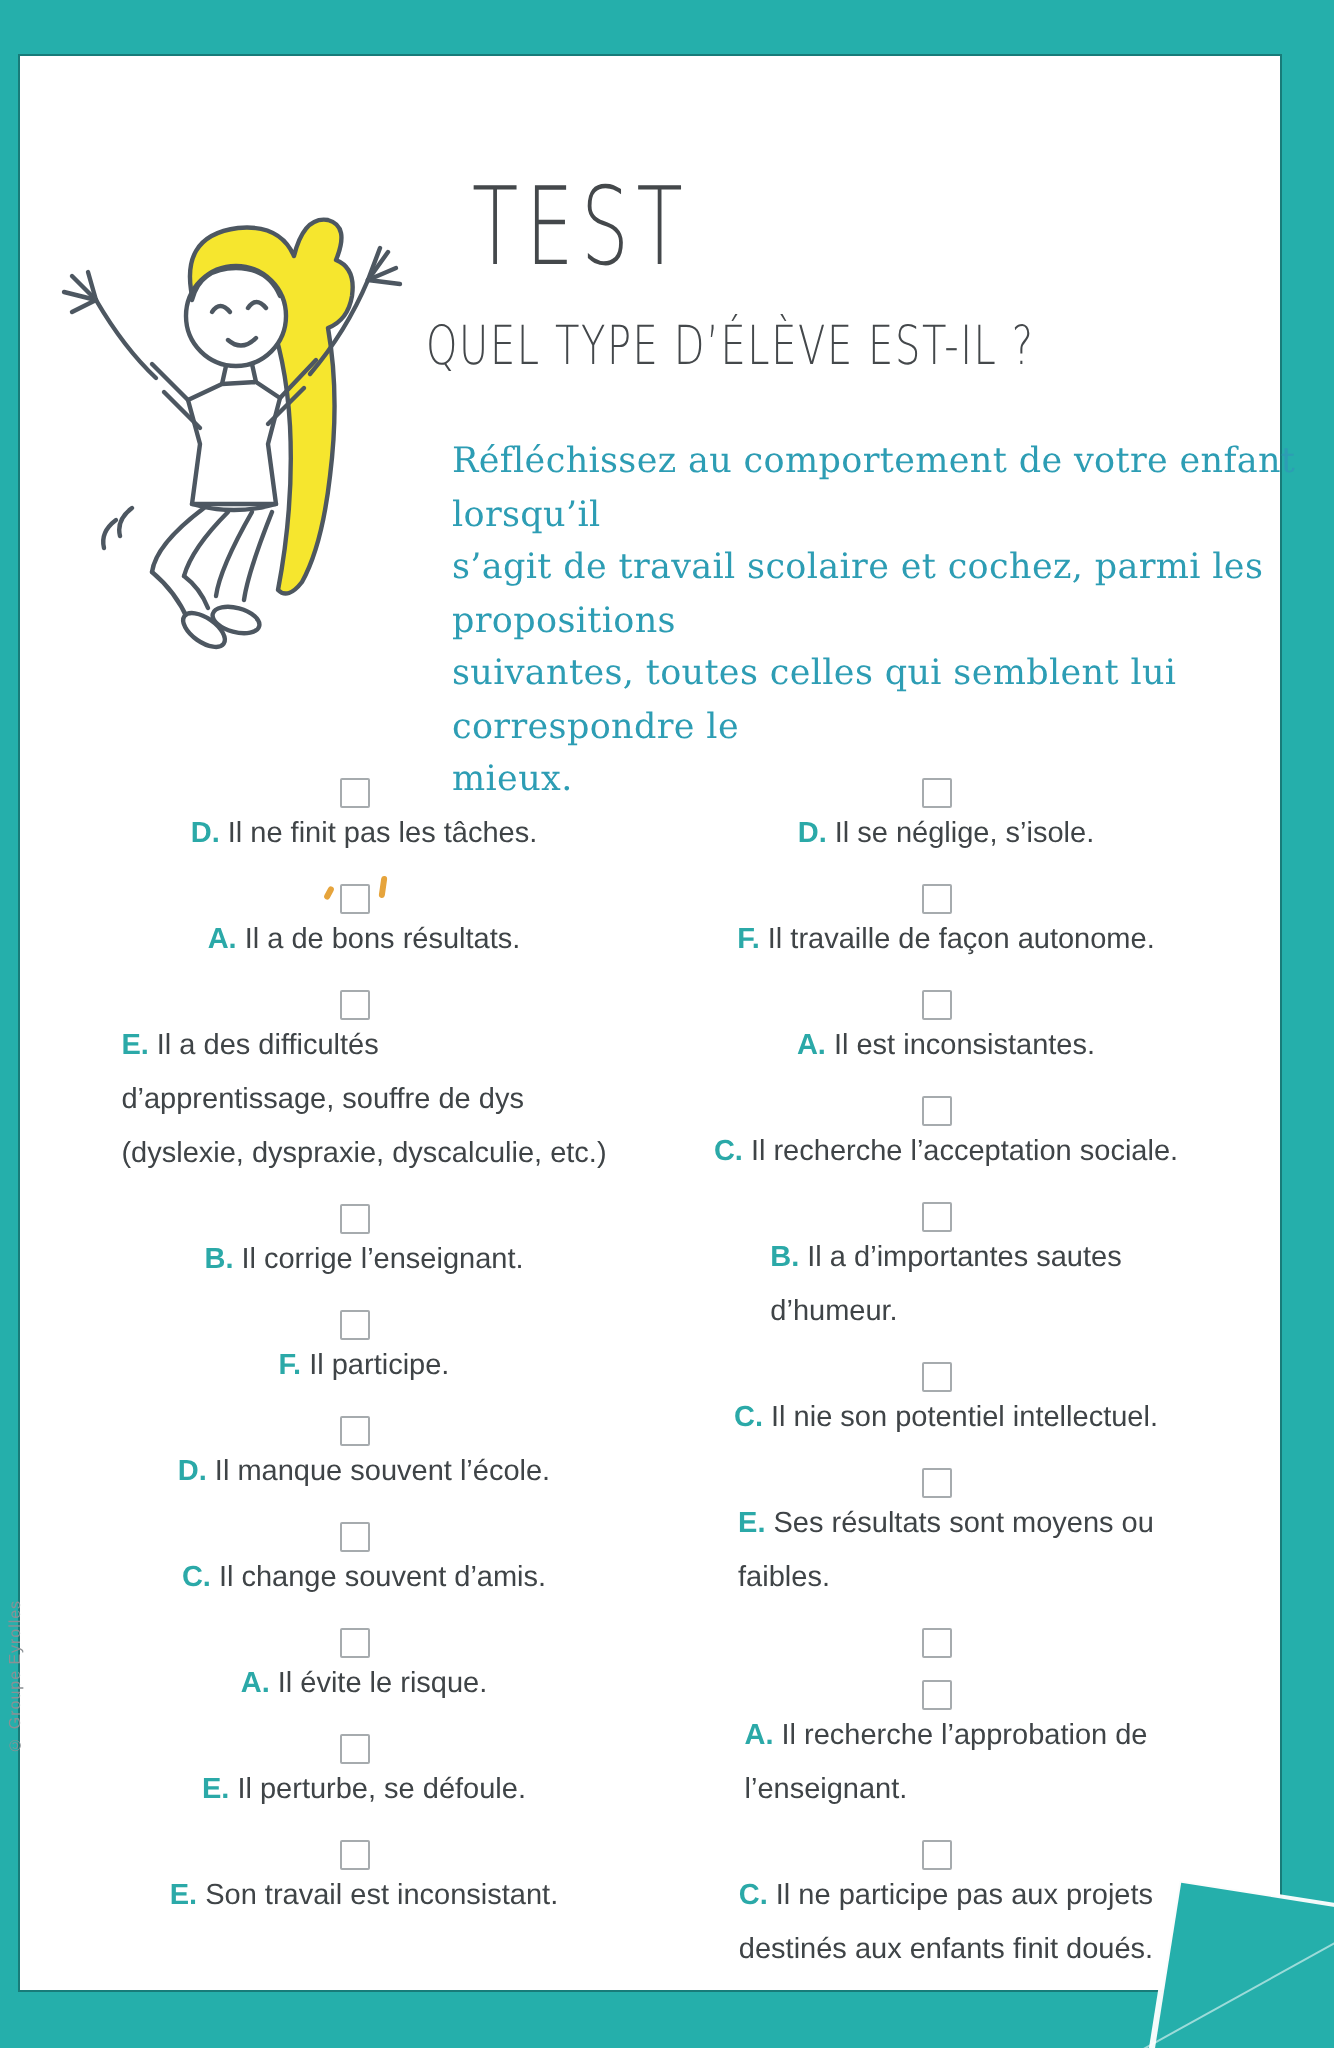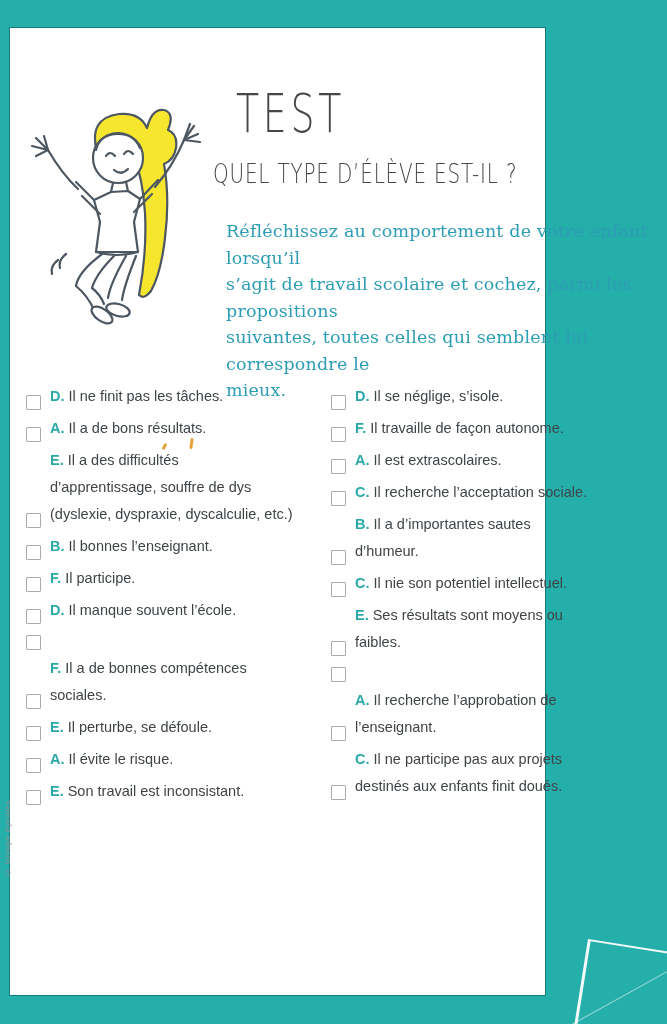--- a/index.html
+++ b/index.html
@@ -1,36 +1,36 @@
 <!DOCTYPE html>
 <html style="--teal: #25AFAB; --accent: #2BA9A8; --script: #2D9DB4; --text: #3F4447; --title: #44484B; --checkbox-border: #A6ABAE; --highlight-yellow: #F6E62E; --stray-mark: #E6A43C;"><head>
 <meta charset="utf-8">
 <style>
   html,body{margin:0;padding:0;width:667px;height:1024px;overflow:hidden;
     font-family:"Liberation Sans",sans-serif;}
   .bg{position:absolute;inset:0;background:var(--teal,#25AFAB);}
-  .page{position:absolute;left:10px;top:28px;width:535px;height:967px;background:#fff;
+  .page{position:absolute;left:10px;top:28px;width:630px;height:967px;background:#fff;
     box-shadow:0 0 0 1px rgba(8,60,60,.45);}
   
   .title{position:absolute;left:226px;top:58px;font-family:"DejaVu Sans",sans-serif;
     font-weight:200;font-size:54px;line-height:56px;color:var(--title,#44484B);
     letter-spacing:.10em;transform:scaleX(.70);transform-origin:left top;white-space:nowrap;}
   .subtitle{position:absolute;left:203px;top:131px;font-family:"DejaVu Sans",sans-serif;
     font-weight:200;font-size:27px;line-height:30px;color:var(--title,#44484B);
     letter-spacing:.04em;transform:scaleX(.74);transform-origin:left top;white-space:nowrap;}
   .intro{position:absolute;left:216px;top:190px;width:440px;
     font-family:"DejaVu Serif",serif;font-size:17.5px;line-height:26.5px;
     color:var(--script,#2D9DB4);white-space:pre-line;letter-spacing:.01em;}
   
   .girl{position:absolute;left:8px;top:60px;}
   
   .col{position:absolute;top:355px;width:312px;}
   #col-left{left:16px;}
-  #col-right{left:321px;}
-  .check-row{display:flex;align-items:flex-end;margin-bottom:5px;}
+  #col-right{left:307px;}
+  .check-row{display:flex;align-items:center;margin-bottom:5px;flex-direction:column;}
   .checkbox{flex:0 0 auto;width:13px;height:13px;border:1.5px solid var(--checkbox-border,#A6ABAE);
     border-radius:1px;margin:6px 9px 0 0;background:#fff;cursor:pointer;}
   .item-text{font-size:14.5px;line-height:27px;color:var(--text,#3F4447);}
   .letter{color:var(--accent,#2BA9A8);font-weight:bold;margin-right:4px;}
   .body-txt{white-space:pre-line;}
   
   .stray{position:absolute;background:var(--stray-mark,#E6A43C);border-radius:2px;}
   .stray.m1{left:153px;top:415px;width:3px;height:7px;transform:rotate(28deg);}
   .stray.m2{left:180px;top:410px;width:3px;height:11px;transform:rotate(8deg);}
   
@@ -106,63 +106,59 @@
           <div class="item-text"><span class="letter">A.</span><span class="body-txt">Il a de bons résultats.</span></div>
         </div>
         <div class="check-row">
           <span class="checkbox"></span>
           <div class="item-text"><span class="letter">E.</span><span class="body-txt">Il a des difficultés
 d’apprentissage, souffre de dys
 (dyslexie, dyspraxie, dyscalculie, etc.)</span></div>
         </div>
         <div class="check-row">
           <span class="checkbox"></span>
-          <div class="item-text"><span class="letter">B.</span><span class="body-txt">Il bonnes l’enseignant.</span></div>
+          <div class="item-text"><span class="letter">B.</span><span class="body-txt">Il corrige l’enseignant.</span></div>
         </div>
         <div class="check-row">
           <span class="checkbox"></span>
           <div class="item-text"><span class="letter">F.</span><span class="body-txt">Il participe.</span></div>
         </div>
         <div class="check-row">
           <span class="checkbox"></span>
           <div class="item-text"><span class="letter">D.</span><span class="body-txt">Il manque souvent l’école.</span></div>
         </div>
         <div class="check-row">
           <span class="checkbox"></span>
+          <div class="item-text"><span class="letter">C.</span><span class="body-txt">Il change souvent d’amis.</span></div>
         </div>
         <div class="check-row">
           <span class="checkbox"></span>
-          <div class="item-text"><span class="letter">F.</span><span class="body-txt">Il a de bonnes compétences
-sociales.</span></div>
+          <div class="item-text"><span class="letter">A.</span><span class="body-txt">Il évite le risque.</span></div>
         </div>
         <div class="check-row">
           <span class="checkbox"></span>
           <div class="item-text"><span class="letter">E.</span><span class="body-txt">Il perturbe, se défoule.</span></div>
-        </div>
-        <div class="check-row">
-          <span class="checkbox"></span>
-          <div class="item-text"><span class="letter">A.</span><span class="body-txt">Il évite le risque.</span></div>
         </div>
         <div class="check-row">
           <span class="checkbox"></span>
           <div class="item-text"><span class="letter">E.</span><span class="body-txt">Son travail est inconsistant.</span></div>
         </div>
       </div>
     <div class="col" id="col-right">
         <div class="check-row">
           <span class="checkbox"></span>
           <div class="item-text"><span class="letter">D.</span><span class="body-txt">Il se néglige, s’isole.</span></div>
         </div>
         <div class="check-row">
           <span class="checkbox"></span>
           <div class="item-text"><span class="letter">F.</span><span class="body-txt">Il travaille de façon autonome.</span></div>
         </div>
         <div class="check-row">
           <span class="checkbox"></span>
-          <div class="item-text"><span class="letter">A.</span><span class="body-txt">Il est extrascolaires.</span></div>
+          <div class="item-text"><span class="letter">A.</span><span class="body-txt">Il est inconsistantes.</span></div>
         </div>
         <div class="check-row">
           <span class="checkbox"></span>
           <div class="item-text"><span class="letter">C.</span><span class="body-txt">Il recherche l’acceptation sociale.</span></div>
         </div>
         <div class="check-row">
           <span class="checkbox"></span>
           <div class="item-text"><span class="letter">B.</span><span class="body-txt">Il a d’importantes sautes
 d’humeur.</span></div>
         </div>

